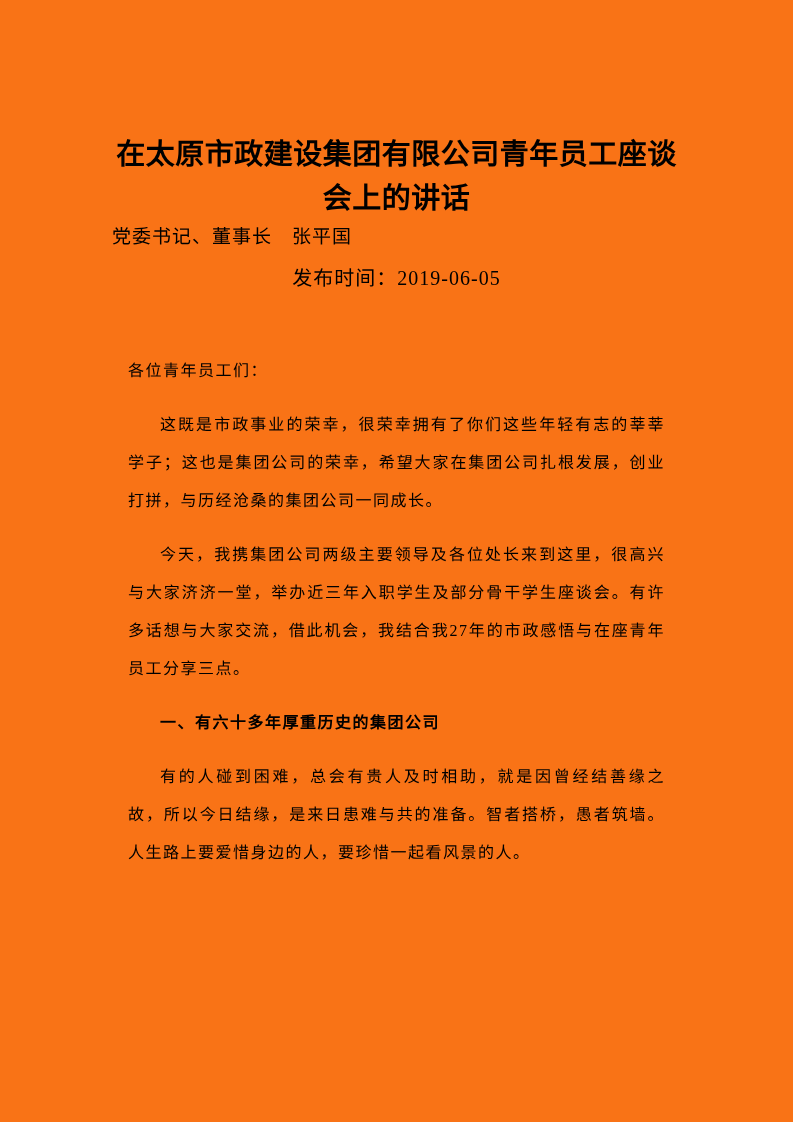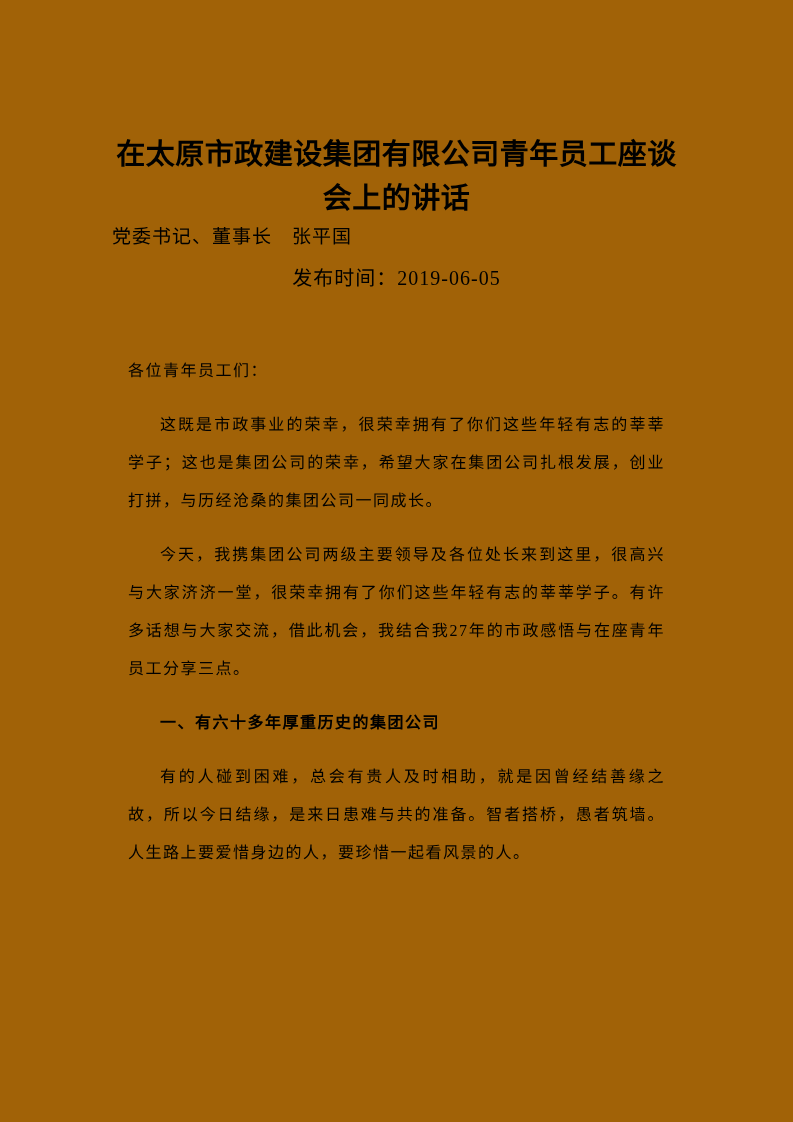--- a/index.html
+++ b/index.html
@@ -5,21 +5,21 @@
   html, body {
     margin: 0;
     padding: 0;
     background: #ffffff;
   }
   .page {
     position: relative;
     width: 793px;
     height: 1122px;
     margin: 0 auto;
-    background: #a16207;
+    background: #f97316;
     color: #000000;
     overflow: hidden;
     font-family: "Liberation Serif", "DejaVu Serif", serif;
   }
   .doc {
     padding: 132px 112px 0 112px; 
   }
   .doc-title {
     margin: 0;
     text-align: center;
@@ -72,19 +72,19 @@
 
     <h1 class="doc-title">在太原市政建设集团有限公司青年员工座谈会上的讲话</h1>
 
     <div class="byline">党委书记、董事长　张平国</div>
 
     <div class="publish-date">发布时间：2019-06-05</div>
 
     <div class="body-text">
       <p class="no-indent">各位青年员工们：</p>
       <p class="indent">这既是市政事业的荣幸，很荣幸拥有了你们这些年轻有志的莘莘学子；这也是集团公司的荣幸，希望大家在集团公司扎根发展，创业打拼，与历经沧桑的集团公司一同成长。</p>
-      <p class="indent">今天，我携集团公司两级主要领导及各位处长来到这里，很高兴与大家济济一堂，很荣幸拥有了你们这些年轻有志的莘莘学子。有许多话想与大家交流，借此机会，我结合我27年的市政感悟与在座青年员工分享三点。</p>
+      <p class="indent">今天，我携集团公司两级主要领导及各位处长来到这里，很高兴与大家济济一堂，举办近三年入职学生及部分骨干学生座谈会。有许多话想与大家交流，借此机会，我结合我27年的市政感悟与在座青年员工分享三点。</p>
       <p class="heading">一、有六十多年厚重历史的集团公司</p>
       <p class="indent">有的人碰到困难，总会有贵人及时相助，就是因曾经结善缘之故，所以今日结缘，是来日患难与共的准备。智者搭桥，愚者筑墙。人生路上要爱惜身边的人，要珍惜一起看风景的人。</p>
     </div>
 
   </div>
 </div>
 
 </body></html>

